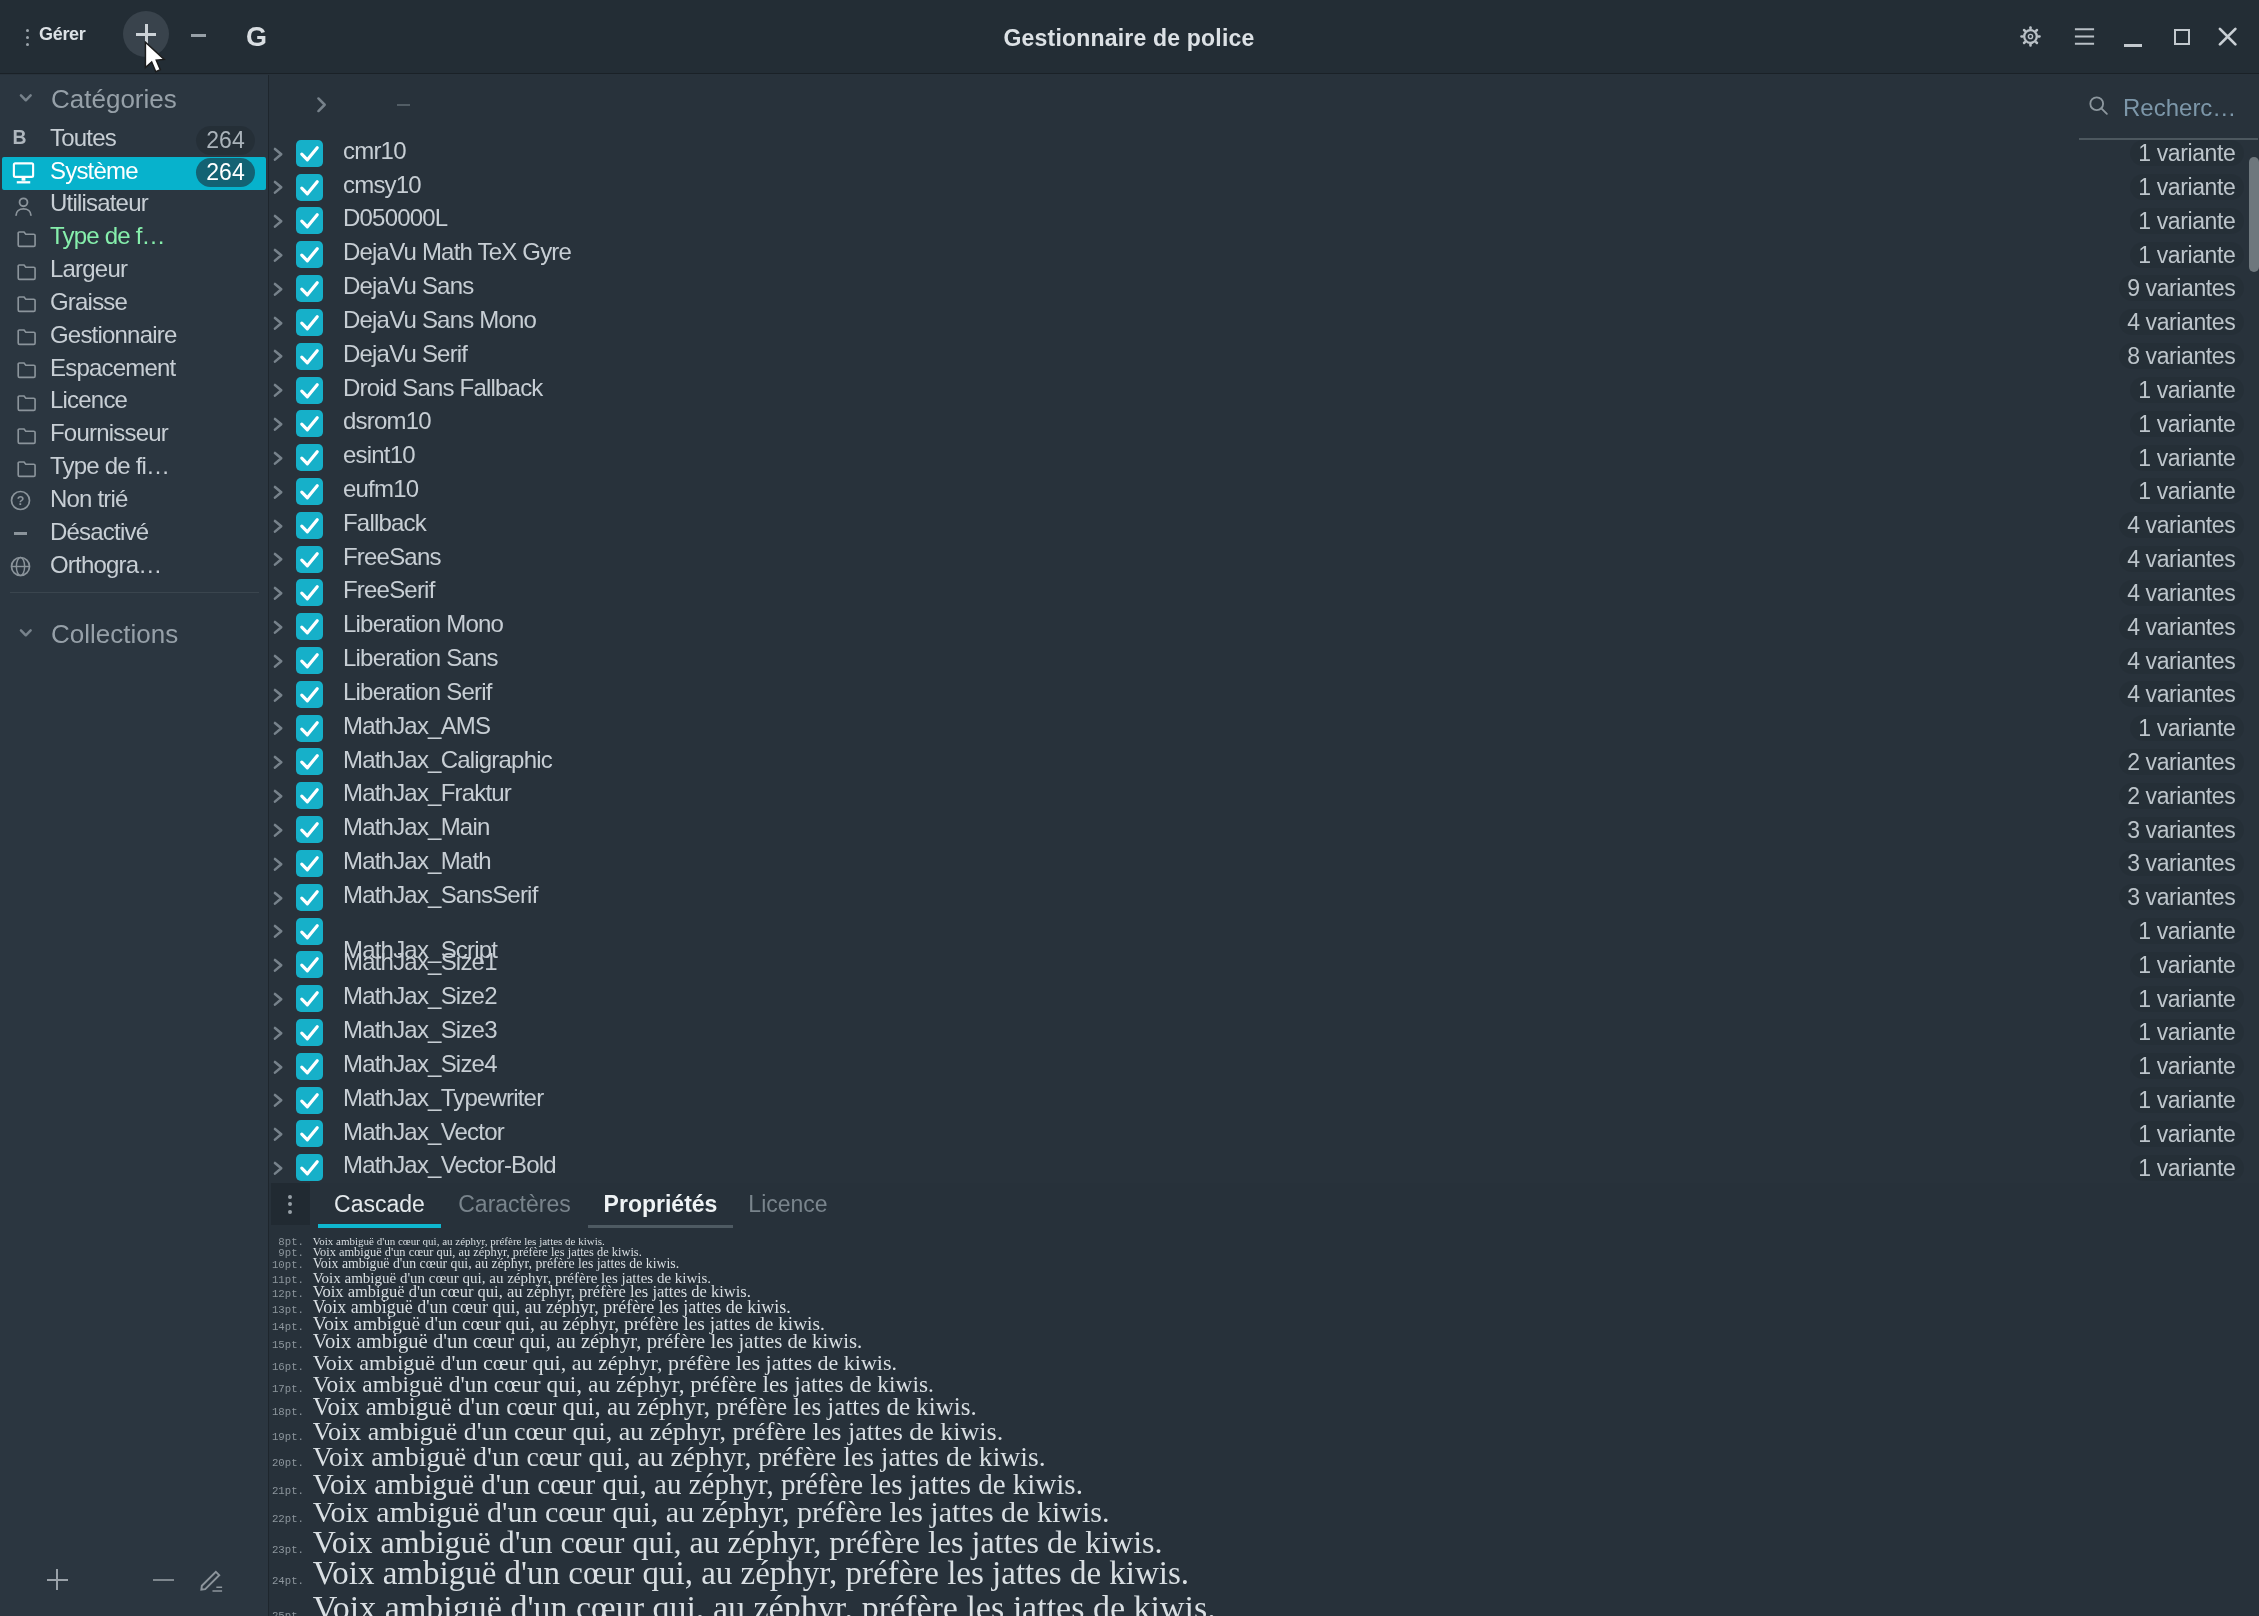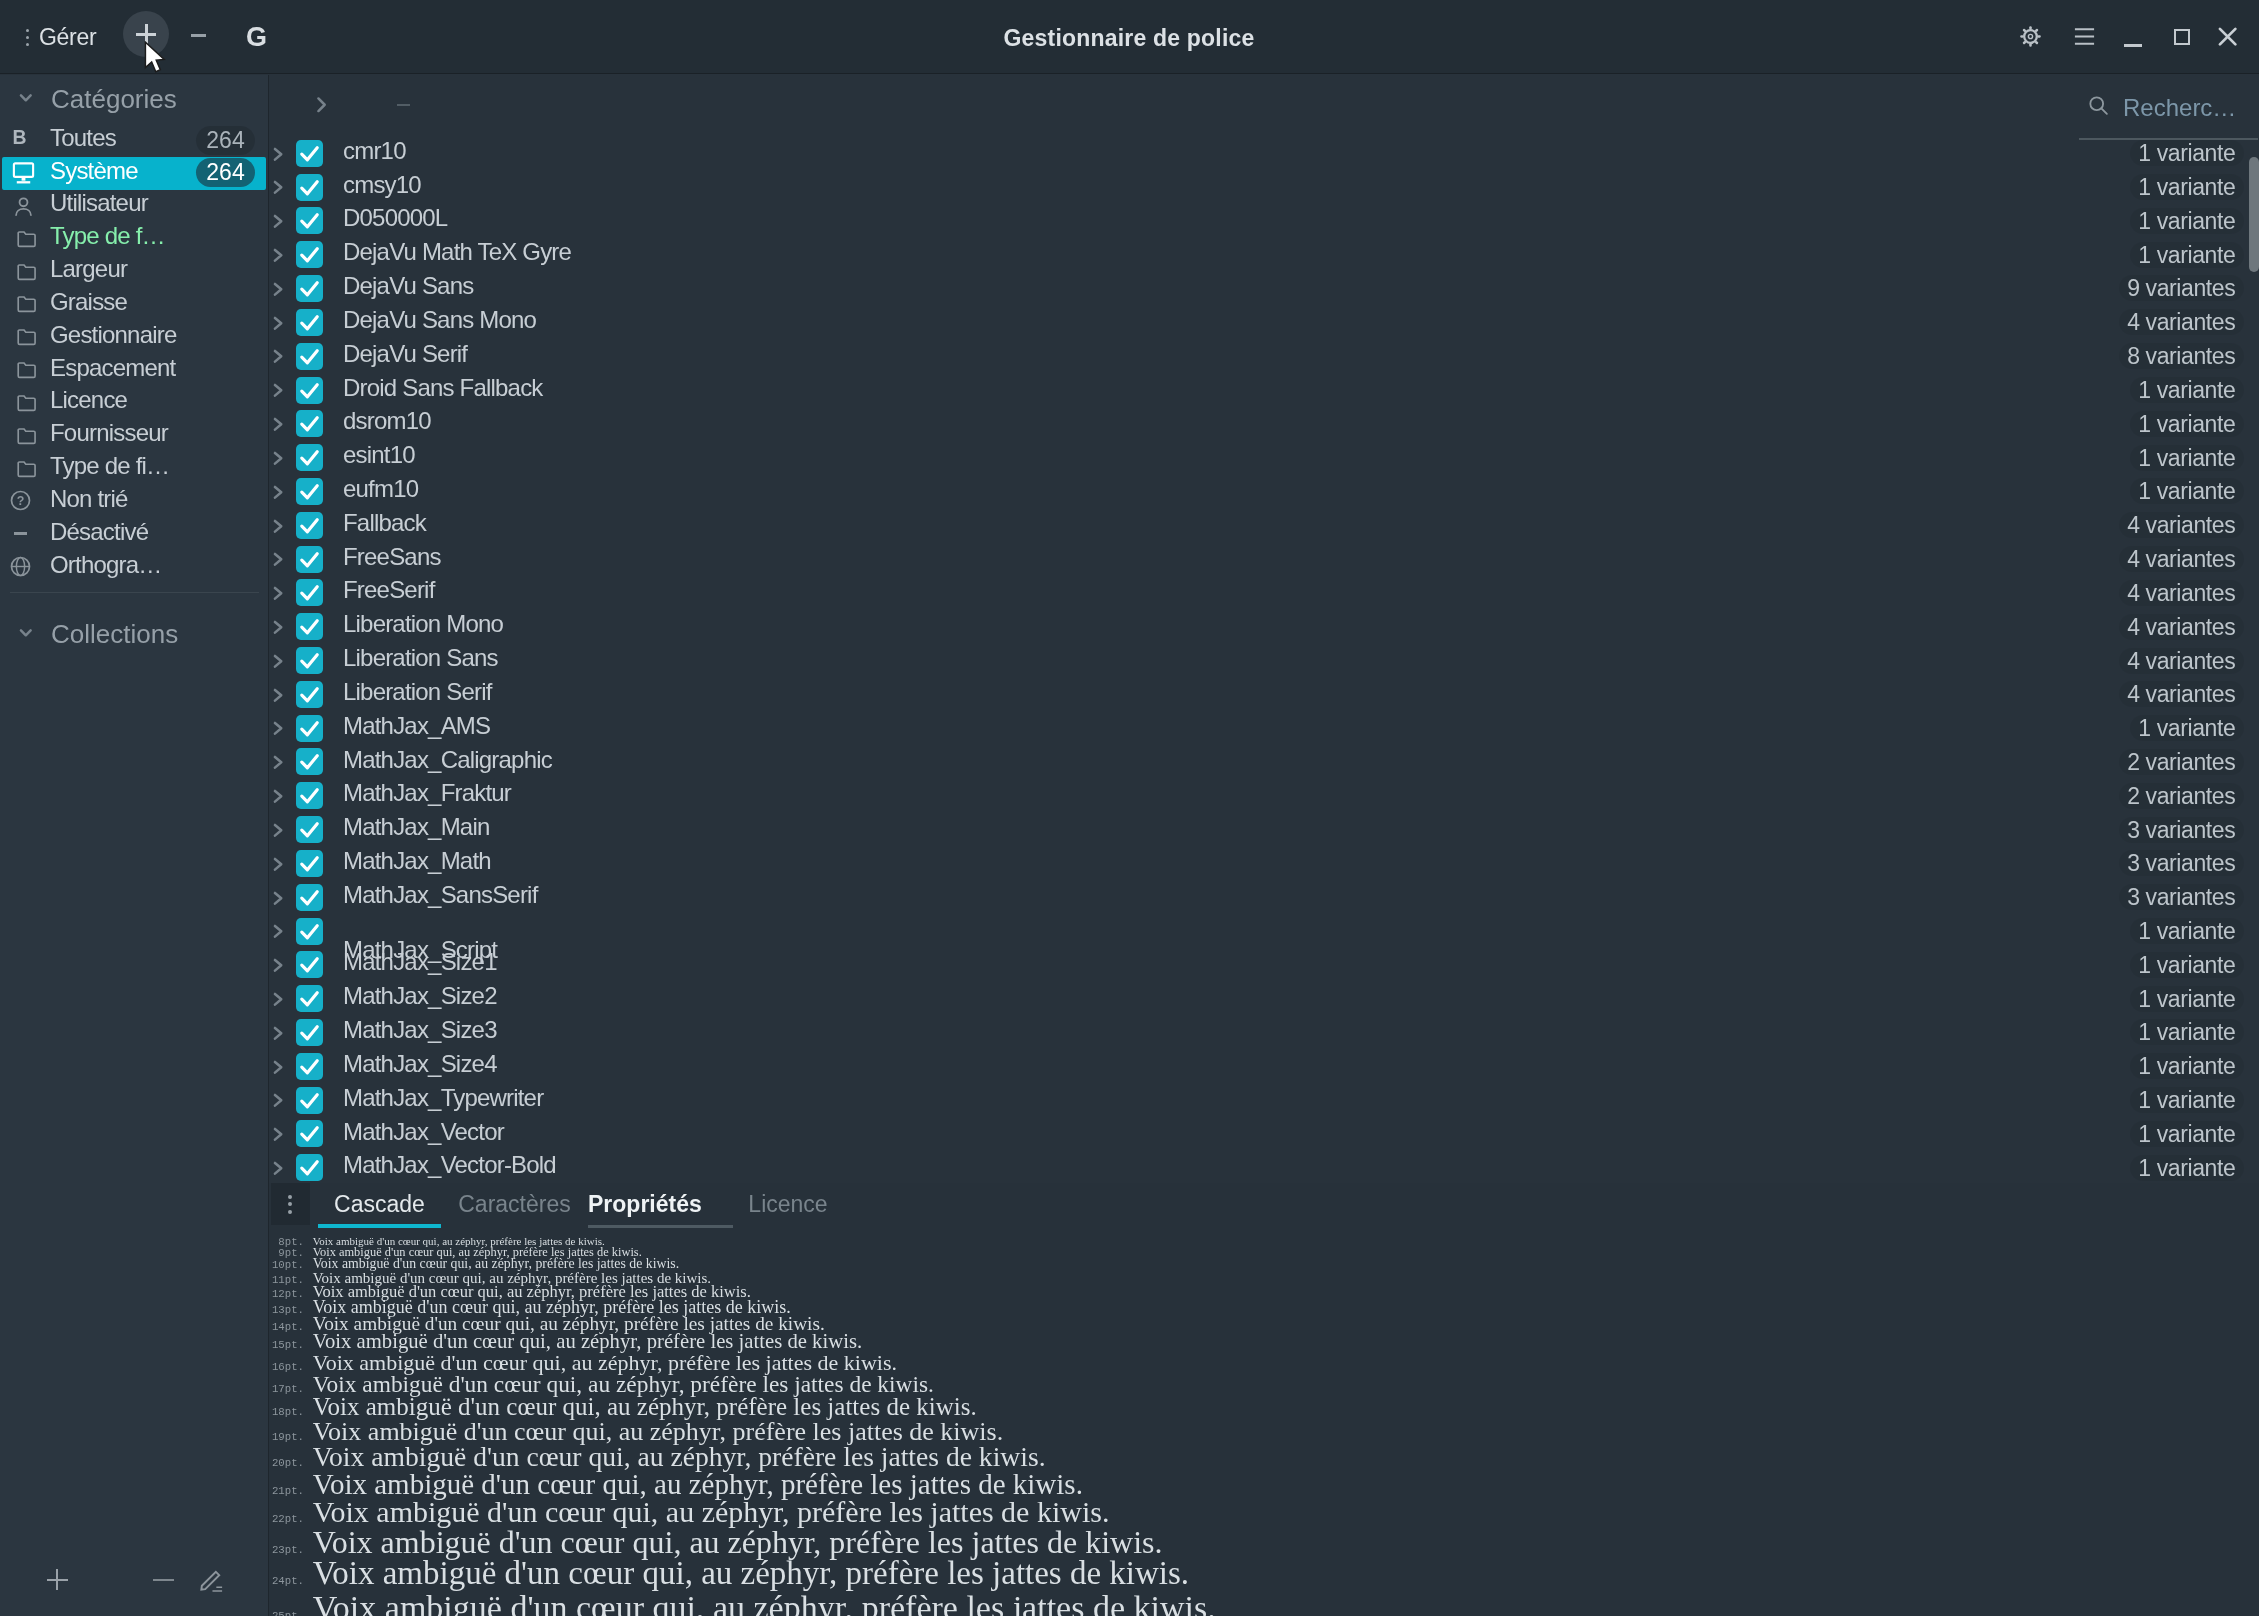--- a/index.html
+++ b/index.html
@@ -5,21 +5,21 @@
 body { font-family:"Liberation Sans", sans-serif; background:#28323b; position:relative; }
 .abs { position:absolute; }
 .row-name { font-size:24px; letter-spacing:-0.8px; color:#c7ced4; }
 .chev { stroke:#77828b; stroke-width:2.6; fill:none; stroke-linecap:round; stroke-linejoin:round; }
 </style></head><body>
 
 <div class="abs" style="left:0;top:0;width:2260px;height:74px;background:#232d35;border-bottom:1px solid #1a2127"></div>
 <div class="abs" style="left:26px;top:29px;width:3.4px;height:3.4px;border-radius:50%;background:#9aa3aa"></div>
 <div class="abs" style="left:26px;top:36px;width:3.4px;height:3.4px;border-radius:50%;background:#9aa3aa"></div>
 <div class="abs" style="left:26px;top:43px;width:3.4px;height:3.4px;border-radius:50%;background:#9aa3aa"></div>
-<div class="abs" style="left:39px;top:24px;font-size:23px;font-weight:normal;color:#dce1e5;letter-spacing:-0.3px">Gérer</div>
+<div class="abs" style="left:39px;top:24px;font-size:18px;font-weight:bold;color:#dce1e5;letter-spacing:-0.3px">Gérer</div>
 <div class="abs" style="left:123px;top:10.7px;width:46px;height:46px;border-radius:50%;background:#39434c"></div>
 <div class="abs" style="left:136px;top:33px;width:20.4px;height:2.5px;background:#ccd2d7"></div>
 <div class="abs" style="left:145px;top:24px;width:2.5px;height:20.4px;background:#ccd2d7"></div>
 <div class="abs" style="left:191px;top:34px;width:14.6px;height:2.5px;background:#97a0a7"></div>
 <div class="abs" style="left:246px;top:22px;font-size:27px;font-weight:bold;color:#d9dee2">G</div>
 <div class="abs" style="left:838px;top:25px;width:582px;text-align:center;font-size:23px;font-weight:bold;color:#dce1e5;letter-spacing:0.2px;white-space:nowrap">Gestionnaire de police</div>
 <svg width="23" height="23" viewBox="0 0 24 24" style="position:absolute;left:2019px;top:25px">
     <rect x="10.7" y="1.2" width="2.6" height="3.8" rx="1.2" fill="#b9c0c6" transform="rotate(0 12 12)"></rect>
     <rect x="10.7" y="1.2" width="2.6" height="3.8" rx="1.2" fill="#b9c0c6" transform="rotate(45 12 12)"></rect>
     <rect x="10.7" y="1.2" width="2.6" height="3.8" rx="1.2" fill="#b9c0c6" transform="rotate(90 12 12)"></rect>
@@ -407,21 +407,21 @@
 <div class="abs" style="left:343px;top:1151px"><span class="row-name">MathJax_Vector-Bold</span></div>
 <div class="abs" style="left:1941px;top:1155px;width:303px;height:26px;text-align:right"><span style="display:inline-block;background:rgba(0,0,0,0.06);border-radius:13px;padding:0 8.7px;height:26px;line-height:26px;font-size:23px;letter-spacing:-0.4px;color:#bdc5cb">1 variante</span></div>
 <div class="abs" style="left:2249px;top:157px;width:9.7px;height:115px;border-radius:4.9px;background:#6e777d"></div>
 <div class="abs" style="left:269px;top:1183px;width:1991px;height:440px;background:#27313a"></div>
 <div class="abs" style="left:271px;top:1183px;width:39px;height:42px;background:#212a32"></div>
 <div class="abs" style="left:288px;top:1195px;width:3.9px;height:3.9px;border-radius:50%;background:#97a0a7"></div>
 <div class="abs" style="left:288px;top:1202px;width:3.9px;height:3.9px;border-radius:50%;background:#97a0a7"></div>
 <div class="abs" style="left:288px;top:1210px;width:3.9px;height:3.9px;border-radius:50%;background:#97a0a7"></div>
 <div class="abs" style="left:318px;top:1191px;width:123px;text-align:center;font-size:23px;color:#e4e9ec">Cascade</div>
 <div class="abs" style="left:441px;top:1191px;width:147px;text-align:center;font-size:23px;color:#79848c">Caractères</div>
-<div class="abs" style="left:588px;top:1191px;width:145px;text-align:left;font-size:23px;font-weight:bold;color:#eff3f5">Propriétés</div>
+<div class="abs" style="left:588px;top:1191px;width:145px;text-align:center;font-size:23px;font-weight:bold;color:#eff3f5">Propriétés</div>
 <div class="abs" style="left:734px;top:1191px;width:108px;text-align:center;font-size:23px;color:#79848c">Licence</div>
 <div class="abs" style="left:318px;top:1224px;width:123px;height:3.9px;background:#0fb6ce"></div>
 <div class="abs" style="left:588px;top:1225px;width:145px;height:3.4px;background:#4e5a62"></div>
 <div class="abs" style="left:269px;top:1234px;width:1989px;white-space:nowrap;line-height:11px"><span style="display:inline-block;width:35px;text-align:right;font-family:'Liberation Mono',monospace;font-size:10.7px;color:#8d969d">8pt.</span><span style="display:inline-block;width:8.7px"></span><span style="font-family:'Liberation Serif',serif;font-size:11px;color:#d9dfe3">Voix ambiguë d'un cœur qui, au zéphyr, préfère les jattes de kiwis.</span></div>
 <div class="abs" style="left:269px;top:1245px;width:1989px;white-space:nowrap;line-height:12.4px"><span style="display:inline-block;width:35px;text-align:right;font-family:'Liberation Mono',monospace;font-size:10.7px;color:#8d969d">9pt.</span><span style="display:inline-block;width:8.7px"></span><span style="font-family:'Liberation Serif',serif;font-size:12.4px;color:#d9dfe3">Voix ambiguë d'un cœur qui, au zéphyr, préfère les jattes de kiwis.</span></div>
 <div class="abs" style="left:269px;top:1256px;width:1989px;white-space:nowrap;line-height:13.8px"><span style="display:inline-block;width:35px;text-align:right;font-family:'Liberation Mono',monospace;font-size:10.7px;color:#8d969d">10pt.</span><span style="display:inline-block;width:8.7px"></span><span style="font-family:'Liberation Serif',serif;font-size:13.8px;color:#d9dfe3">Voix ambiguë d'un cœur qui, au zéphyr, préfère les jattes de kiwis.</span></div>
 <div class="abs" style="left:269px;top:1270px;width:1989px;white-space:nowrap;line-height:15px"><span style="display:inline-block;width:35px;text-align:right;font-family:'Liberation Mono',monospace;font-size:10.7px;color:#8d969d">11pt.</span><span style="display:inline-block;width:8.7px"></span><span style="font-family:'Liberation Serif',serif;font-size:15px;color:#d9dfe3">Voix ambiguë d'un cœur qui, au zéphyr, préfère les jattes de kiwis.</span></div>
 <div class="abs" style="left:269px;top:1284px;width:1989px;white-space:nowrap;line-height:16.5px"><span style="display:inline-block;width:35px;text-align:right;font-family:'Liberation Mono',monospace;font-size:10.7px;color:#8d969d">12pt.</span><span style="display:inline-block;width:8.7px"></span><span style="font-family:'Liberation Serif',serif;font-size:16.5px;color:#d9dfe3">Voix ambiguë d'un cœur qui, au zéphyr, préfère les jattes de kiwis.</span></div>
 <div class="abs" style="left:269px;top:1298px;width:1989px;white-space:nowrap;line-height:18px"><span style="display:inline-block;width:35px;text-align:right;font-family:'Liberation Mono',monospace;font-size:10.7px;color:#8d969d">13pt.</span><span style="display:inline-block;width:8.7px"></span><span style="font-family:'Liberation Serif',serif;font-size:18px;color:#d9dfe3">Voix ambiguë d'un cœur qui, au zéphyr, préfère les jattes de kiwis.</span></div>
 <div class="abs" style="left:269px;top:1314px;width:1989px;white-space:nowrap;line-height:19.3px"><span style="display:inline-block;width:35px;text-align:right;font-family:'Liberation Mono',monospace;font-size:10.7px;color:#8d969d">14pt.</span><span style="display:inline-block;width:8.7px"></span><span style="font-family:'Liberation Serif',serif;font-size:19.3px;color:#d9dfe3">Voix ambiguë d'un cœur qui, au zéphyr, préfère les jattes de kiwis.</span></div>

